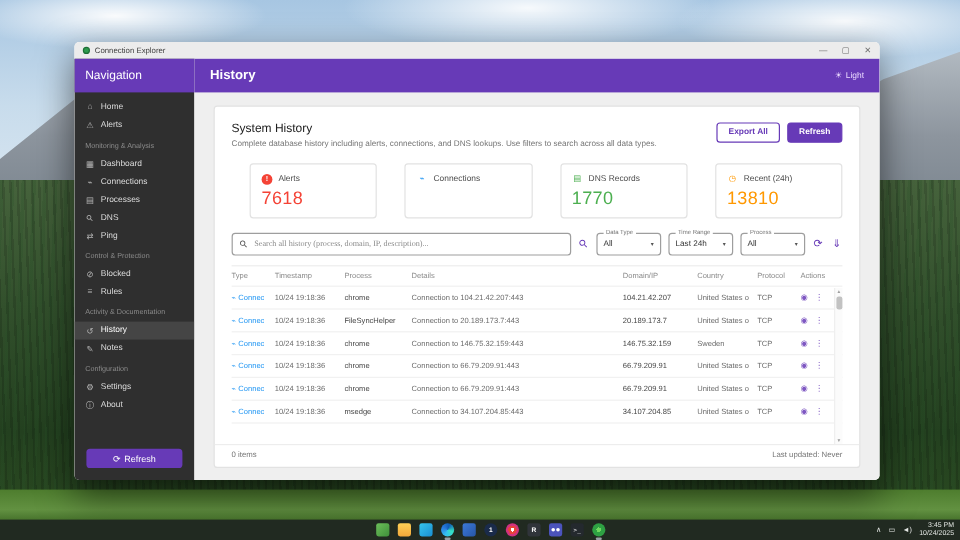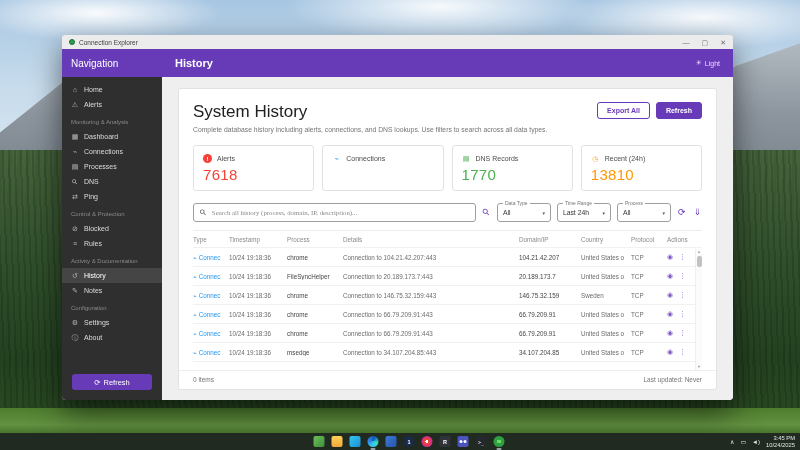--- a/index.html
+++ b/index.html
@@ -51,29 +51,29 @@
 
   
   .main{flex:1;display:flex;flex-direction:column;background:#efefef;min-width:0;}
   .main-header{height:28px;background:#673ab7;color:#fff;display:flex;align-items:center;padding:0 13px;flex:0 0 auto;}
   .main-title{font-weight:bold;font-size:11px;}
   .theme-toggle{margin-left:auto;font-size:7px;display:flex;align-items:center;gap:3px;color:#ead9ff;}
   .content{flex:1;padding:11px 16px 10px;min-height:0;display:flex;}
 
   .card{background:#fff;border:1px solid #e2e2e2;border-radius:3px;flex:1;display:flex;flex-direction:column;min-height:0;}
   .card-head{display:flex;padding:13px 14px 6px;align-items:flex-start;flex:0 0 auto;}
-  .ch-title{font-size:17px;color:#212121;font-weight:500;margin:0;}
+  .ch-title{font-size:10px;color:#212121;font-weight:500;margin:0;}
   .ch-sub{font-size:6.8px;color:#757575;margin:4px 0 0;}
   .ch-actions{margin-left:auto;display:flex;gap:6px;}
   .btn{font-size:7px;font-weight:bold;border-radius:3px;padding:4px 9px;cursor:default;font-family:inherit;}
   .btn-outline{border:1px solid #673ab7;color:#673ab7;background:#fff;}
   .btn-solid{border:1px solid #673ab7;color:#fff;background:#673ab7;}
 
   .stats-row{display:flex;gap:8px;padding:6px 14px 8px;flex:0 0 auto;}
-  .stat{flex:1;border:1px solid #e2e2e2;border-radius:3px;padding:8px 9px 7px;background:#fff;}
+  .stat{flex:1;border:1px solid #e2e2e2;border-radius:3px;padding:8px 9px 7px;background:#fff;margin-left:15px;}
   .stat-top{display:flex;gap:5px;align-items:center;font-size:7px;color:#4c4c4c;}
   .stat-ic{width:9px;height:9px;border-radius:50%;display:flex;align-items:center;justify-content:center;
     font-size:7px;line-height:1;}
   .ic-alert{background:#f44336;color:#fff;font-size:6px;font-weight:bold;}
   .ic-conn{color:#2196f3;}
   .ic-dns{color:#4caf50;}
   .ic-clock{color:#ff9800;}
   .stat-val{font-size:15px;margin-top:3px;letter-spacing:.3px;}
   .v-red{color:#f44336;} .v-blue{color:#2196f3;} .v-green{color:#4caf50;} .v-orange{color:#ff9800;}
 

